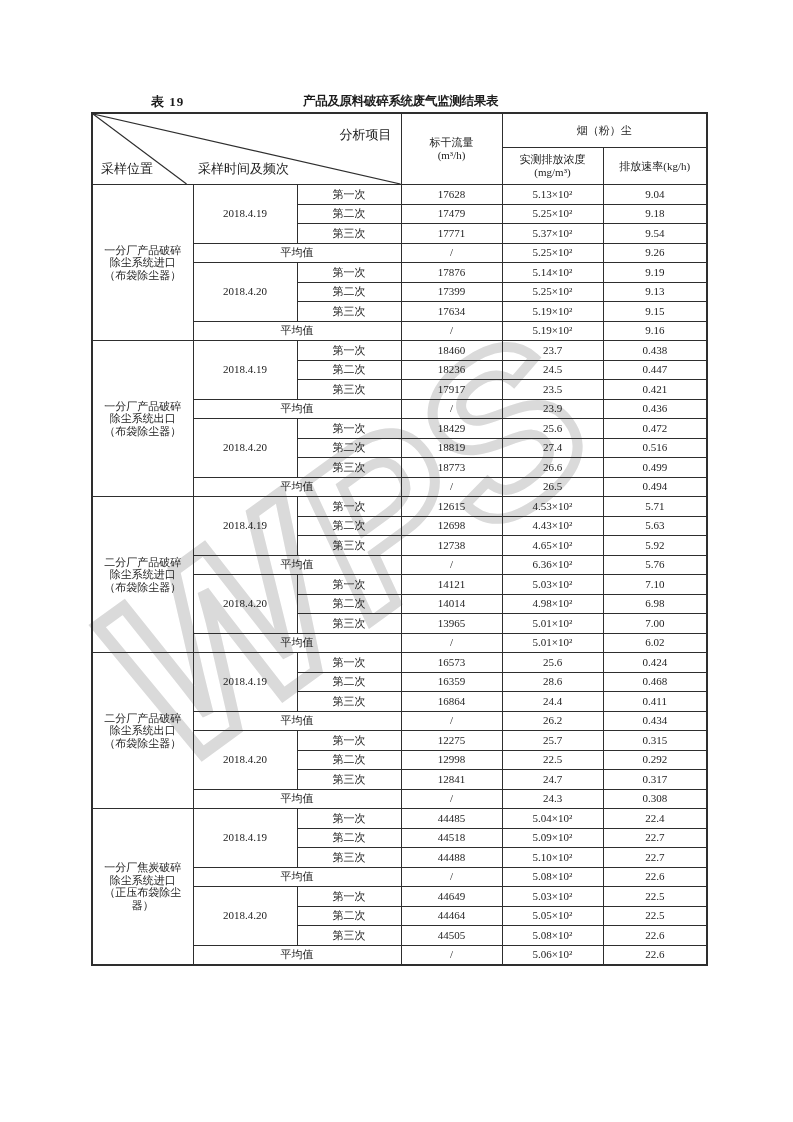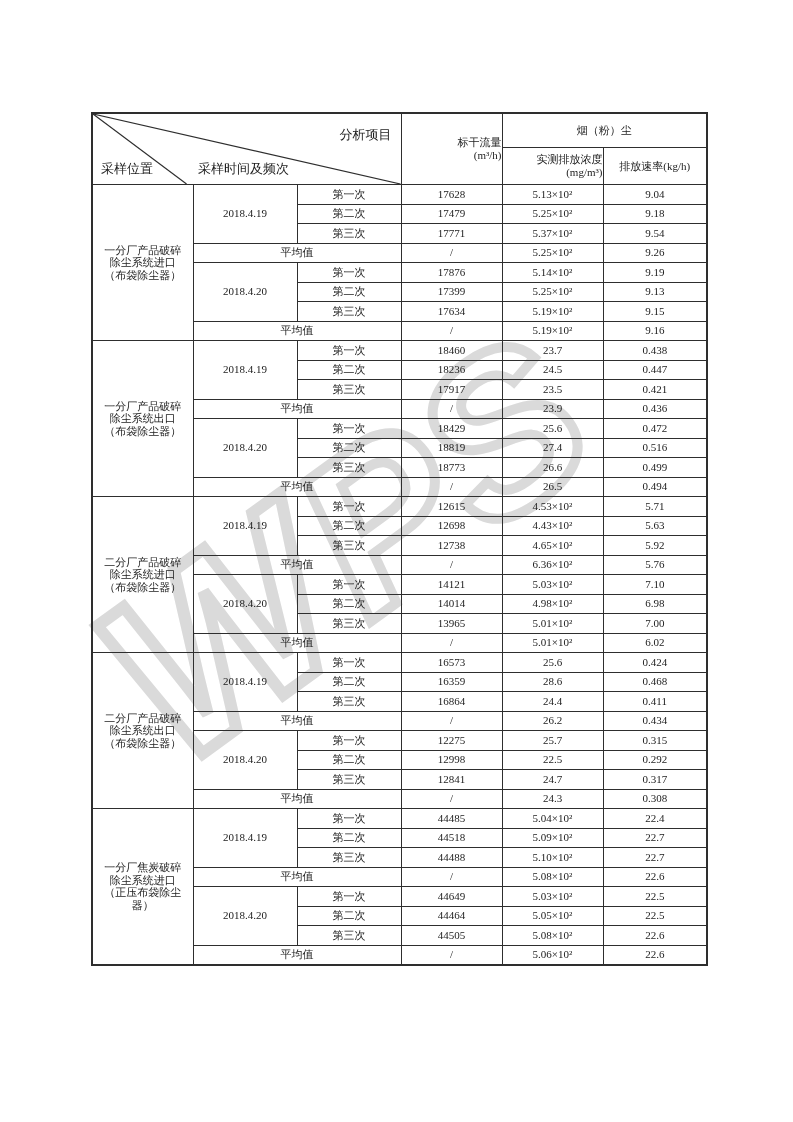--- a/index.html
+++ b/index.html
@@ -23,36 +23,40 @@
   td.gb{border-bottom-width:2px;}
   thead tr.h1 td{height:33px;}
   thead tr.h2 td{height:36px;}
   tbody tr{height:19.5px;}
   td.corner{position:relative;padding:0;}
   td.corner svg{position:absolute;left:0;top:0;width:100%;height:100%;display:block;}
   td.corner .lbl{position:absolute;font-size:13px;white-space:nowrap;}
   .lbl-item{right:9px;top:14px;}
   .lbl-pos{left:8px;bottom:7px;}
   .lbl-time{left:105px;bottom:7px;text-align:right;}
-  .two-line span{display:block;text-align:right;}
+  .two-line span{display:block;}
   td.pos{white-space:pre-line;font-size:11px;line-height:1.6;}
   .page-number{position:absolute;top:1040px;left:0;width:793px;text-align:center;font-size:11.5px;z-index:2;}
 </style>
 </head>
 <body>
 
 <div class="page">
 
   <svg class="watermark" width="793" height="1122" viewBox="0 0 793 1122" aria-hidden="true">
     <g transform="translate(180,770) rotate(-36)" fill="none" stroke="#dadada" font-family="Liberation Sans, DejaVu Sans, sans-serif" font-weight="bold" font-style="italic">
       <text x="0" y="0" font-size="240" stroke-width="12">W</text>
       <text x="238" y="-8" font-size="220" stroke-width="10">PS</text>
     </g>
   </svg>
 
+  <div class="title-row">
+    <span class="table-label">表 19</span>
+    <span class="doc-title">产品及原料破碎系统废气监测结果表</span>
+  </div>
 
   <table class="results">
     <colgroup>
       <col style="width:101px">
         <col style="width:104px">
         <col style="width:104px">
       <col style="width:101px">
         <col style="width:101px">
         <col style="width:104px">
     </colgroup>

